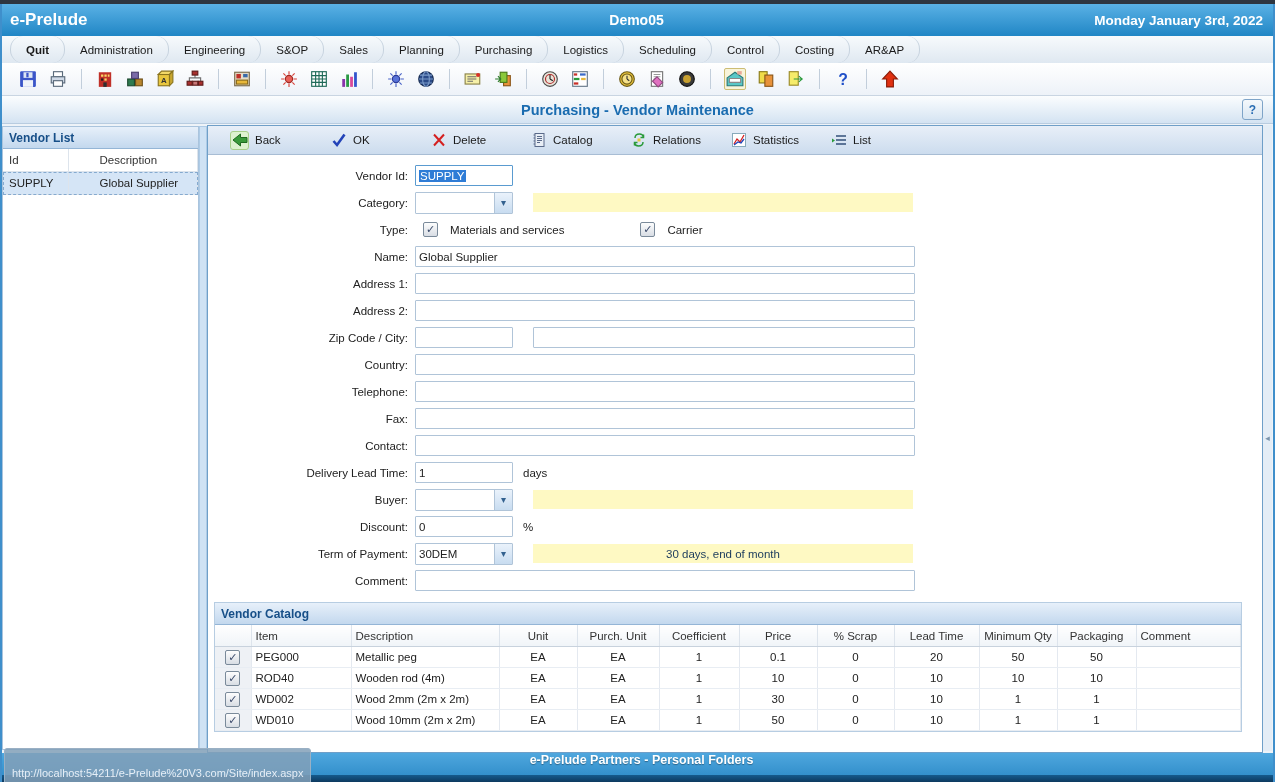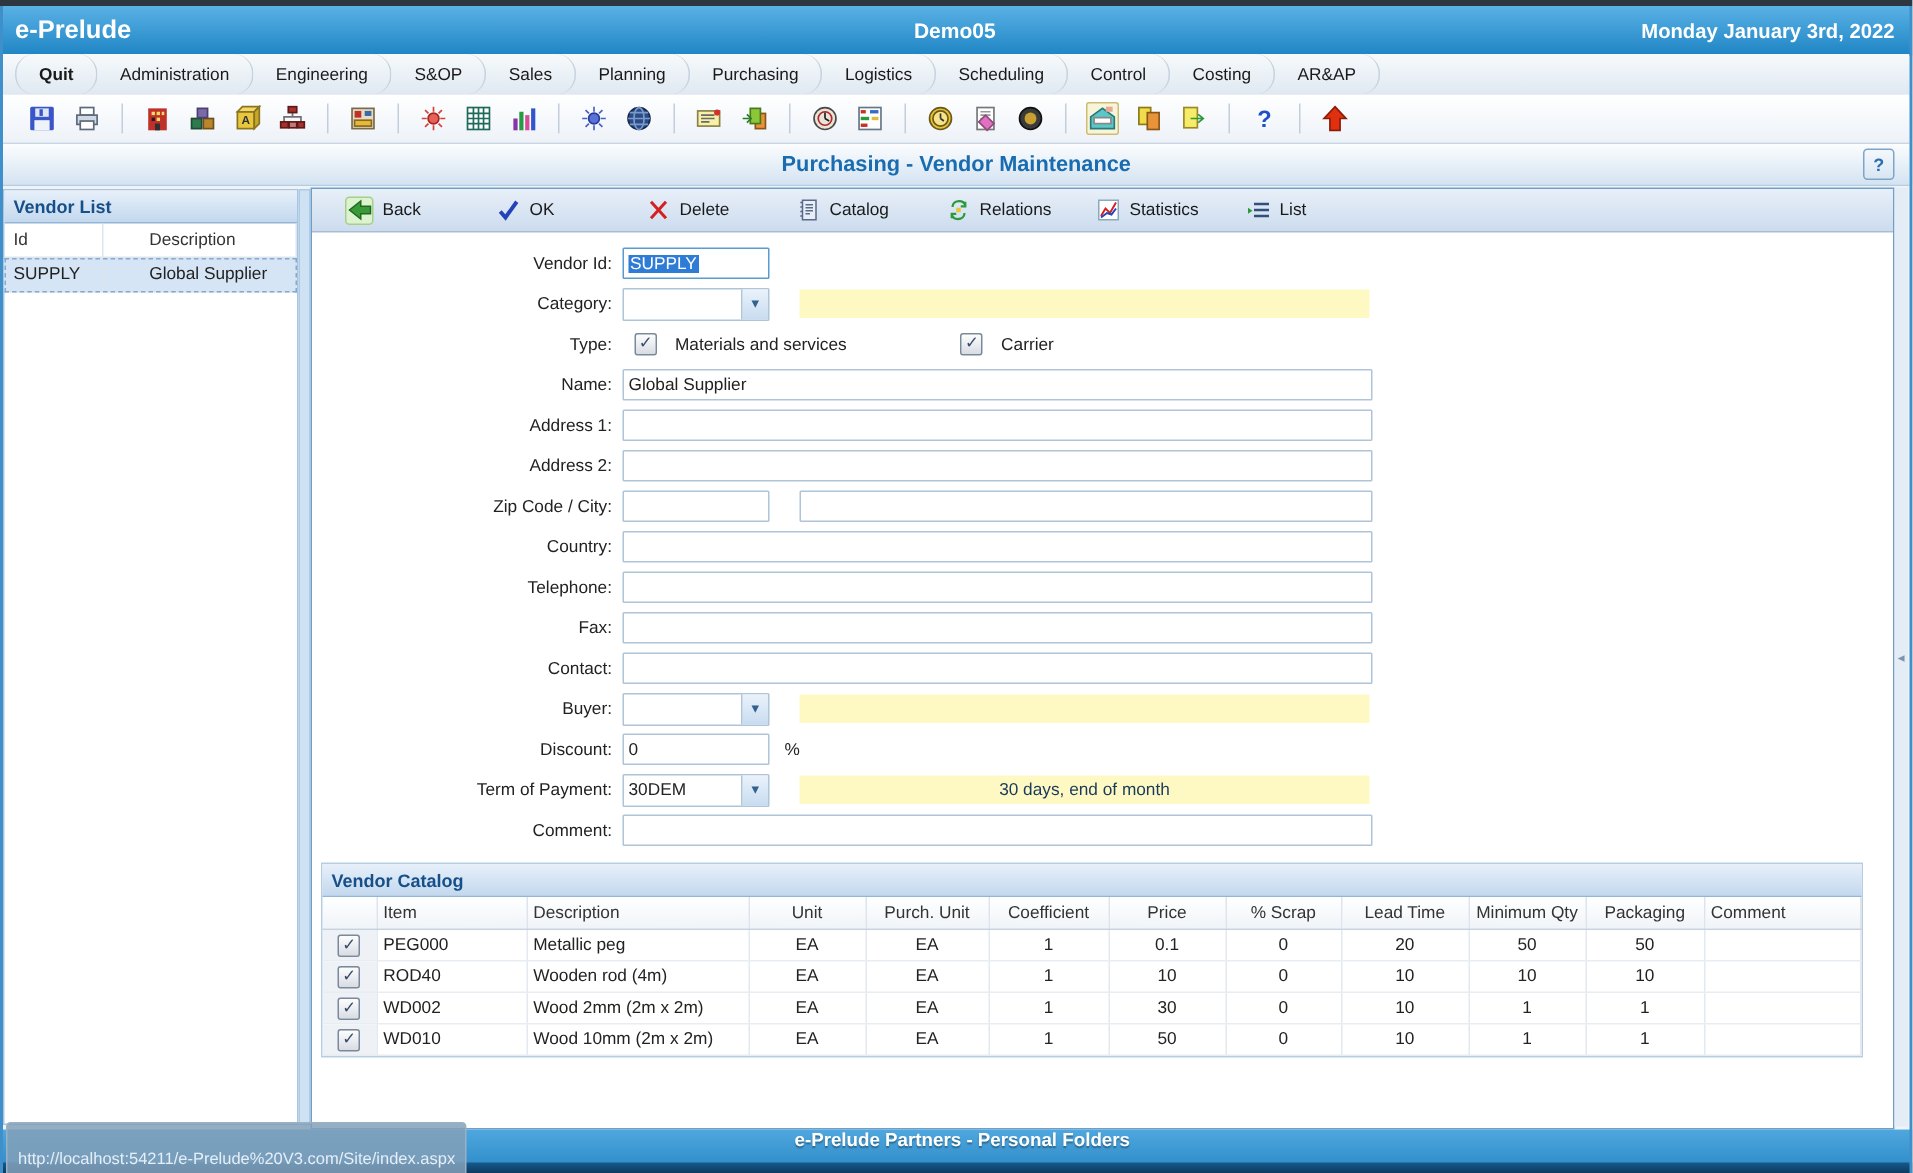--- a/index.html
+++ b/index.html
@@ -486,20 +486,25 @@
         <div class="frow">
           <label class="flabel">Fax:</label>
           <input class="finput long" value="" style="">
         </div>
 
         <div class="frow">
           <label class="flabel">Contact:</label>
           <input class="finput long" value="" style="">
         </div>
 
+        <div class="frow">
+          <label class="flabel">Delivery Lead Time:</label>
+          <input class="finput short" value="1" style="">
+          <span class="fsuffix">days</span>
+        </div>
 
         <div class="frow">
           <label class="flabel">Buyer:</label>
           <div class="fselect">
             <span class="selval"></span>
             <span class="chev"></span>
           </div>
           <div class="freadonly"></div>
         </div>
 

